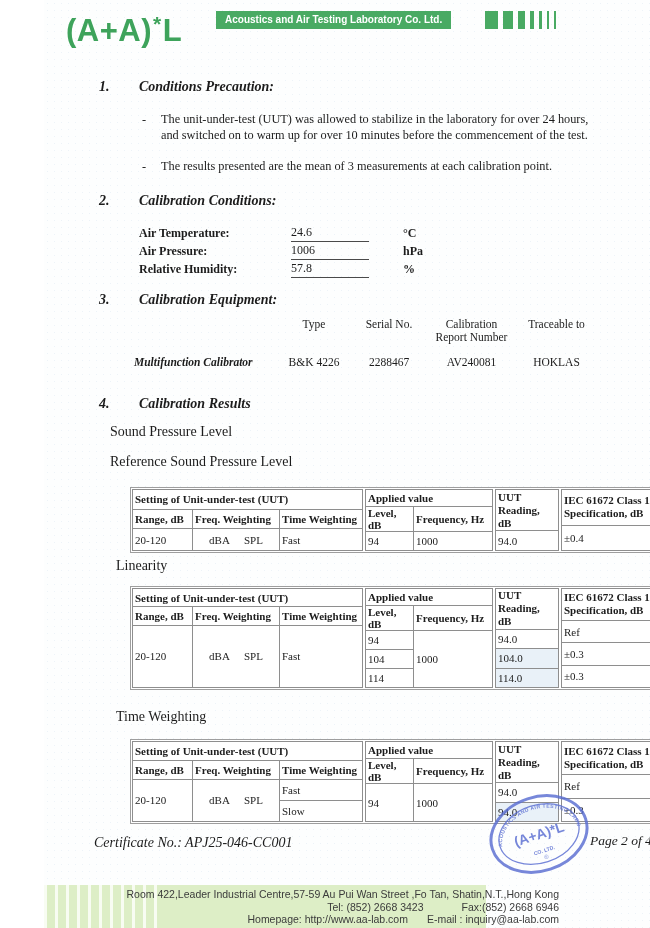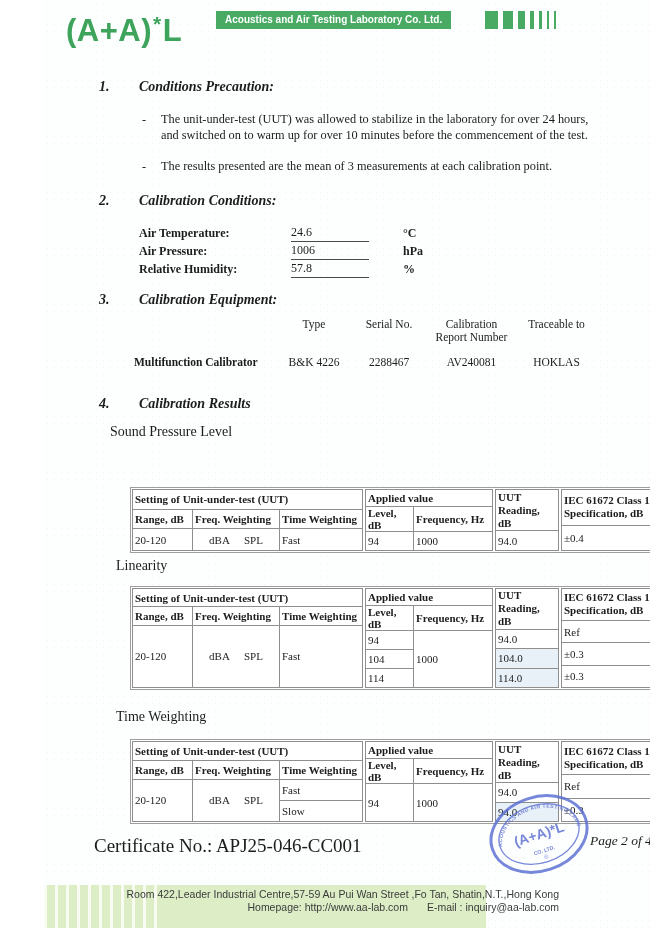--- a/index.html
+++ b/index.html
@@ -36,37 +36,37 @@
   .cond-line { width:78px; border-bottom:1px solid #4a4a4a; text-align:left; padding-right:3px; }
   .cond-unit { margin-left:2px; font-weight:700; }
   
   .equip { position:absolute; left:90px; top:318px; font-size:11.5px; }
   .equip-head { display:flex; align-items:flex-start; font-weight:400; height:28px; }
   .equip-row { display:flex; margin-top:10px; }
   .ec { text-align:center; }
   .e0 { width:140px; text-align:left; }
   .e1 { width:80px; } .e2 { width:70px; } .e3 { width:95px; } .e4 { width:75px; }
   .pre { white-space:pre-line; line-height:13px; }
-  .bold { font-weight:700; }
+  .bold { font-weight:700;font-style:italic; }
   .caption { position:absolute; font-size:14px; }
   
   .rtable { position:absolute; left:86px; display:flex; gap:2px; background:#ffffff;
             border:1px solid #9e9e9e; padding:1px; }
   .grp { border-collapse:collapse; }
   .grp td { border:1px solid #8e8e8e; text-align:left; vertical-align:middle;
             font-size:11px; padding:0 2px; height:17px; color:#1c1c1c; }
   .gt, .ch { font-weight:700; }
   .gt2 { font-weight:700; height:36px; line-height:13px; }
   .dr td { height:19px; }
   .w-range{width:60px;} .w-freq{width:87px;} .w-time{width:83px;}
   .w-level{width:48px;} .w-hz{width:79px;} .w-uut{width:63px;} .w-iec{width:107px;}
   .fw { display:flex; justify-content:space-evenly; }
   .tint { background:#e9f1f8; }
   
-  .cert-line { position:absolute; left:50px; top:835px; font-size:19px; }
+  .cert-line { position:absolute; left:50px; top:835px; font-style:italic; font-size:14px; }
   .page-num { position:absolute; left:546px; top:833px; font-style:italic; font-size:13.5px; }
   .stamp { position:absolute; left:443px; top:794px; width:104px; height:80px;
            transform:rotate(-18deg); opacity:0.82; z-index:5; }
   .footer-bar { position:absolute; left:0; top:885px; width:442px; height:43px; background:#ddeec6; }
   .footer-stripes { position:absolute; left:0; top:0; width:115px; height:43px;
     background:repeating-linear-gradient(90deg, #f8fcf2 0 3px, transparent 3px 11px); }
   .footer-text { position:absolute; left:0; top:3px; width:515px; text-align:right;
     font-family:"Liberation Sans", sans-serif; font-size:10.5px; line-height:12.5px; color:#3b3b3b; }
   .ft-line { white-space:nowrap; }
   .gap38 { display:inline-block; width:38px; }
@@ -151,20 +151,21 @@
       <div class="ec e3">AV240081</div>
       <div class="ec e4">HOKLAS</div>
     </div>
   </div>
 
   <div class="sec-head" style="top:396px">
     <span class="sec-num">4.</span>
     <span>Calibration Results</span>
   </div>
   <div class="caption" style="left:66px; top:424px">Sound Pressure Level</div>
+  <div class="caption" style="left:66px; top:454px">Reference Sound Pressure Level</div>
 
   <div class="rtable" style="top:487px">
     <table class="grp">
       <tbody>
           <tr>
             <td colspan="3" class="gt">Setting of Unit-under-test (UUT)</td>
           </tr>
       <tr>
         <td class="ch w-range">Range, dB</td>
         <td class="ch w-freq">Freq. Weighting</td>
@@ -402,17 +403,18 @@
     </text>
     <text x="52" y="45" text-anchor="middle" font-family="Liberation Sans, sans-serif" font-size="14" font-weight="bold" fill="#5a6ed2">(A+A)*L</text>
     <text x="52" y="59" text-anchor="middle" font-family="Liberation Sans, sans-serif" font-size="5.2" font-weight="bold" fill="#5a6ed2">CO. LTD.</text>
     <text x="52" y="66" text-anchor="middle" font-family="Liberation Sans, sans-serif" font-size="6" fill="#5a6ed2">®</text>
   </svg>
 
   <div class="footer-bar">
     <div class="footer-stripes"></div>
     <div class="footer-text">
       <div class="ft-line">Room 422,Leader Industrial Centre,57-59 Au Pui Wan Street ,Fo Tan, Shatin,N.T.,Hong Kong</div>
+      <div class="ft-line"><span>Tel:  (852) 2668 3423</span><span class="gap38"></span><span>Fax:(852) 2668 6946</span></div>
       <div class="ft-line"><span>Homepage: http://www.aa-lab.com</span><span class="gap19"></span><span>E-mail : inquiry@aa-lab.com</span></div>
     </div>
   </div>
 
 </div>
 
 </body></html>

